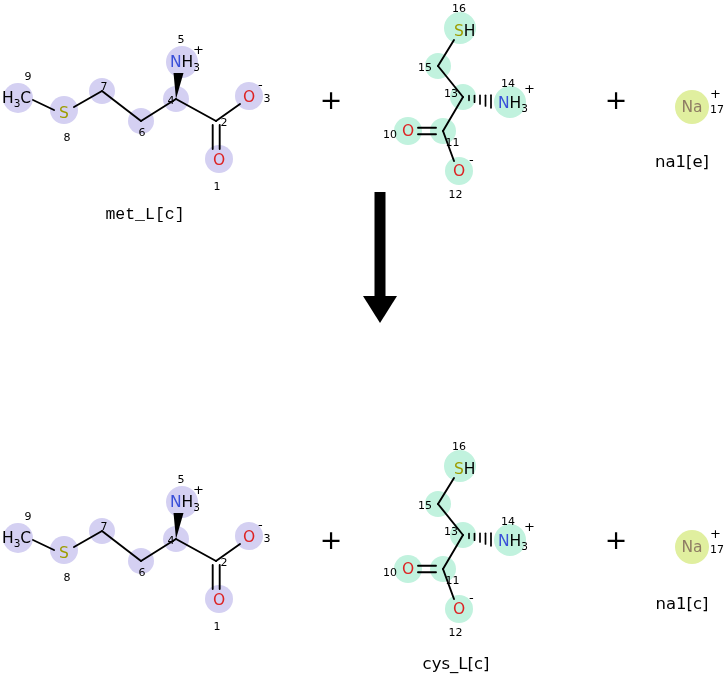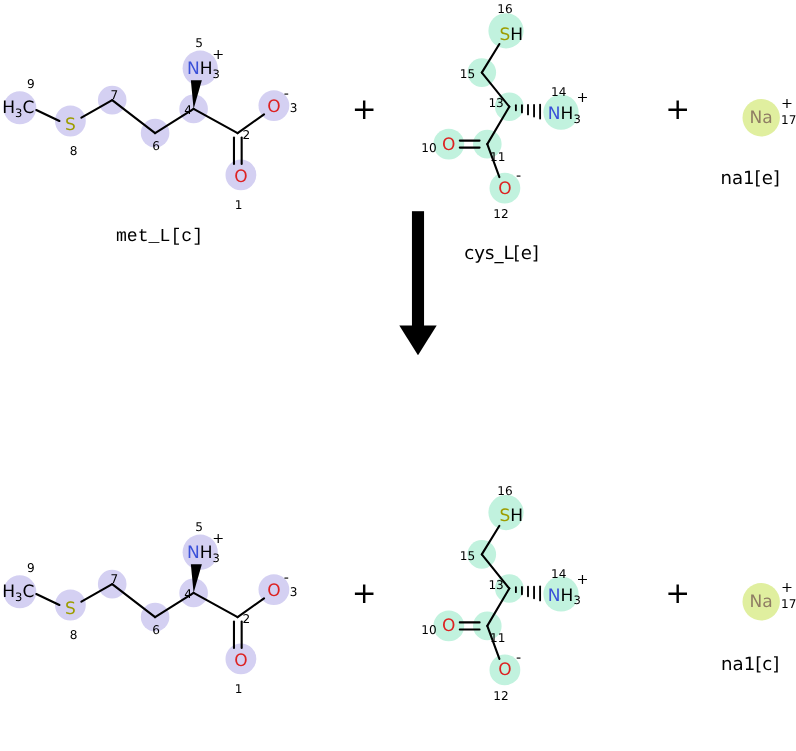--- a/index.html
+++ b/index.html
@@ -122,21 +122,20 @@
   <div class="plus" style="left:602px; top:84px;">+</div>
 
   <svg style="left:668px; top:85px;" width="70" height="50" viewBox="0 0 70 50">
     <circle class="hl-na" cx="24" cy="22" r="17"></circle>
     <text class="atom na-atom" x="24" y="27" text-anchor="middle">Na</text>
     <text class="charge" x="42" y="13">+</text>
     <text class="num" x="42" y="28">17</text>
   </svg>
 
   <div class="caption" style="left:55px;  top:205px; width:180px;font-family:Liberation Mono, monospace;">met_L[c]</div>
-  <div class="caption" style="left:366px; top:220px; width:180px;">cys_L[e]</div>
   <div class="caption" style="left:637px; top:152px; width:90px;">na1[e]</div>
 
   <svg style="left:355px; top:190px;" width="50" height="140" viewBox="0 0 50 140">
     <rect class="arrow-shape" x="19.5" y="2" width="11" height="106"></rect>
     <polygon class="arrow-shape" points="8,106 42,106 25,133"></polygon>
   </svg>
 
   <svg style="left:0px; top:465px;" width="285" height="175" viewBox="0 0 285 175">
     <g>
       <circle class="hl-met" cx="18" cy="73" r="15"></circle>
@@ -227,15 +226,16 @@
 
   <div class="plus" style="left:602px; top:524px;">+</div>
 
   <svg style="left:668px; top:525px;" width="70" height="50" viewBox="0 0 70 50">
     <circle class="hl-na" cx="24" cy="22" r="17"></circle>
     <text class="atom na-atom" x="24" y="27" text-anchor="middle">Na</text>
     <text class="charge" x="42" y="13">+</text>
     <text class="num" x="42" y="28">17</text>
   </svg>
 
+  <div class="caption" style="left:366px; top:654px; width:180px;">cys_L[c]</div>
   <div class="caption" style="left:637px; top:594px; width:90px;">na1[c]</div>
 
 </div>
 
 </body></html>

